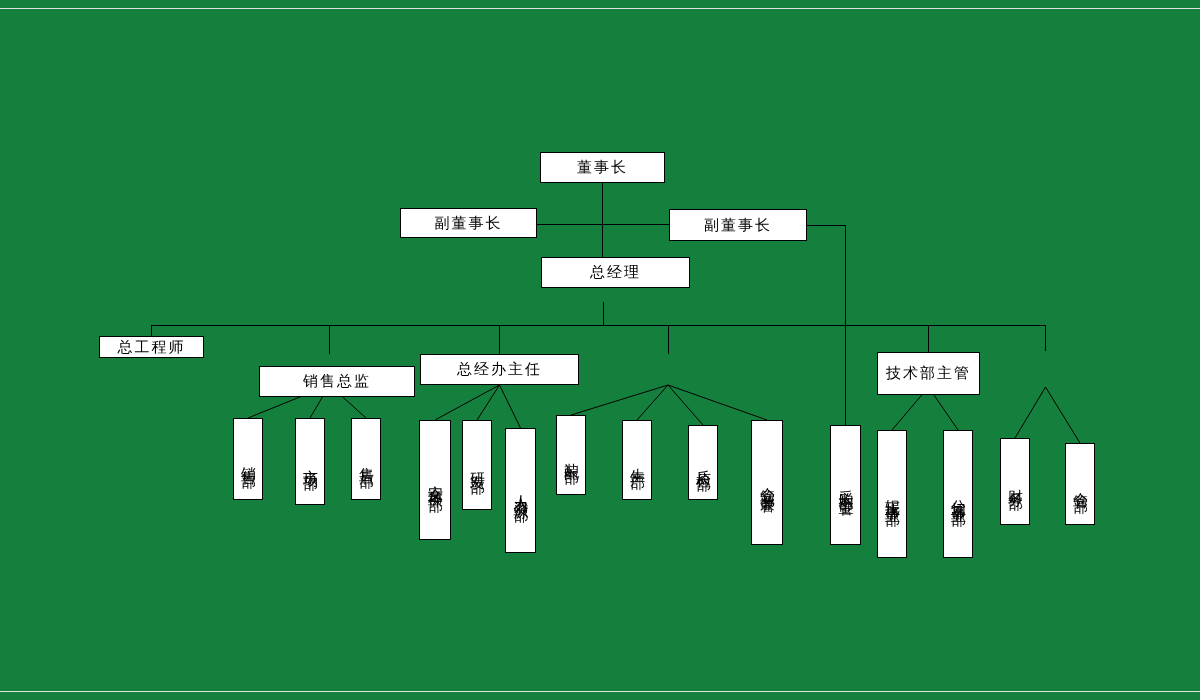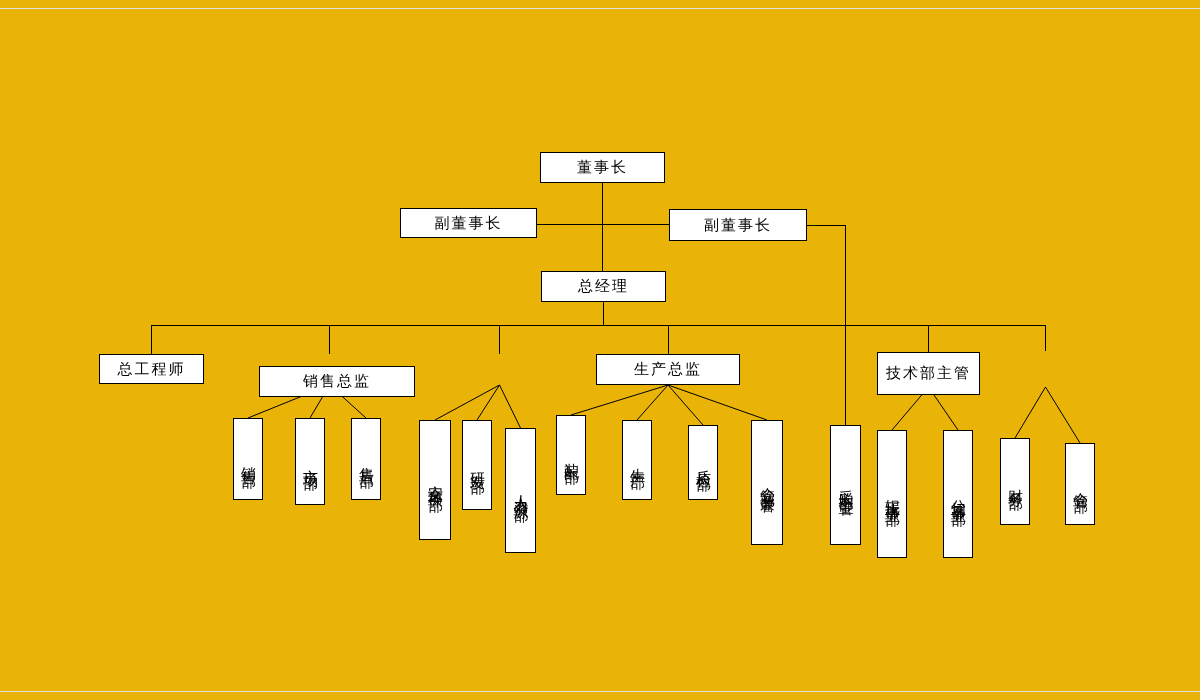--- a/index.html
+++ b/index.html
@@ -5,21 +5,21 @@
   * { margin: 0; padding: 0; box-sizing: border-box; }
   html, body {
     width: 1200px; height: 700px;
     background: #ffffff;
     font-family: "DejaVu Sans", "Liberation Sans", sans-serif;
     color: #000;
   }
   .stage {
     position: relative;
     width: 1200px; height: 700px;
-    background: #eab308;
+    background: #15803d;
     overflow: hidden;
   }
   .lines {
     position: absolute;
     left: 0; top: 0;
     pointer-events: none;
   }
   .node {
     position: absolute;
     border: 1px solid #000;
@@ -85,25 +85,25 @@
       <line x1="1045.5" y1="387" x2="1015" y2="438"></line>
       <line x1="1045.5" y1="387" x2="1080" y2="443"></line>
     </g>
   </svg>
 
   <div class="node h" style="left:540px;top:152px;width:125px;height:31px">董事长</div>
 
   <div class="node h" style="left:400px;top:208px;width:137px;height:30px">副董事长</div>
   <div class="node h" style="left:669px;top:209px;width:138px;height:32px">副董事长</div>
 
-  <div class="node h" style="left:541px;top:271px;width:125px;height:31px">总经理</div>
+  <div class="node h" style="left:541px;top:257px;width:149px;height:31px">总经理</div>
 
-  <div class="node h" style="left:99px;top:354px;width:105px;height:30px">总工程师</div>
+  <div class="node h" style="left:99px;top:336px;width:105px;height:22px">总工程师</div>
   <div class="node h" style="left:259px;top:366px;width:156px;height:31px">销售总监</div>
-  <div class="node h" style="left:596px;top:354px;width:144px;height:31px">生产总监</div>
+  <div class="node h" style="left:420px;top:354px;width:159px;height:31px">总经办主任</div>
   <div class="node h" style="left:877px;top:352px;width:103px;height:43px">技术部主管</div>
 
   <div class="node v" style="left:233px;top:418px;width:30px;height:82px">销售部</div>
   <div class="node v" style="left:295px;top:418px;width:30px;height:87px">市场部</div>
   <div class="node v" style="left:351px;top:418px;width:30px;height:82px">售后部</div>
 
   <div class="node v" style="left:419px;top:420px;width:32px;height:120px">安全环保部</div>
   <div class="node v" style="left:462px;top:420px;width:30px;height:90px">研发部</div>
   <div class="node v" style="left:505px;top:428px;width:31px;height:125px">人力资源部</div>
 

